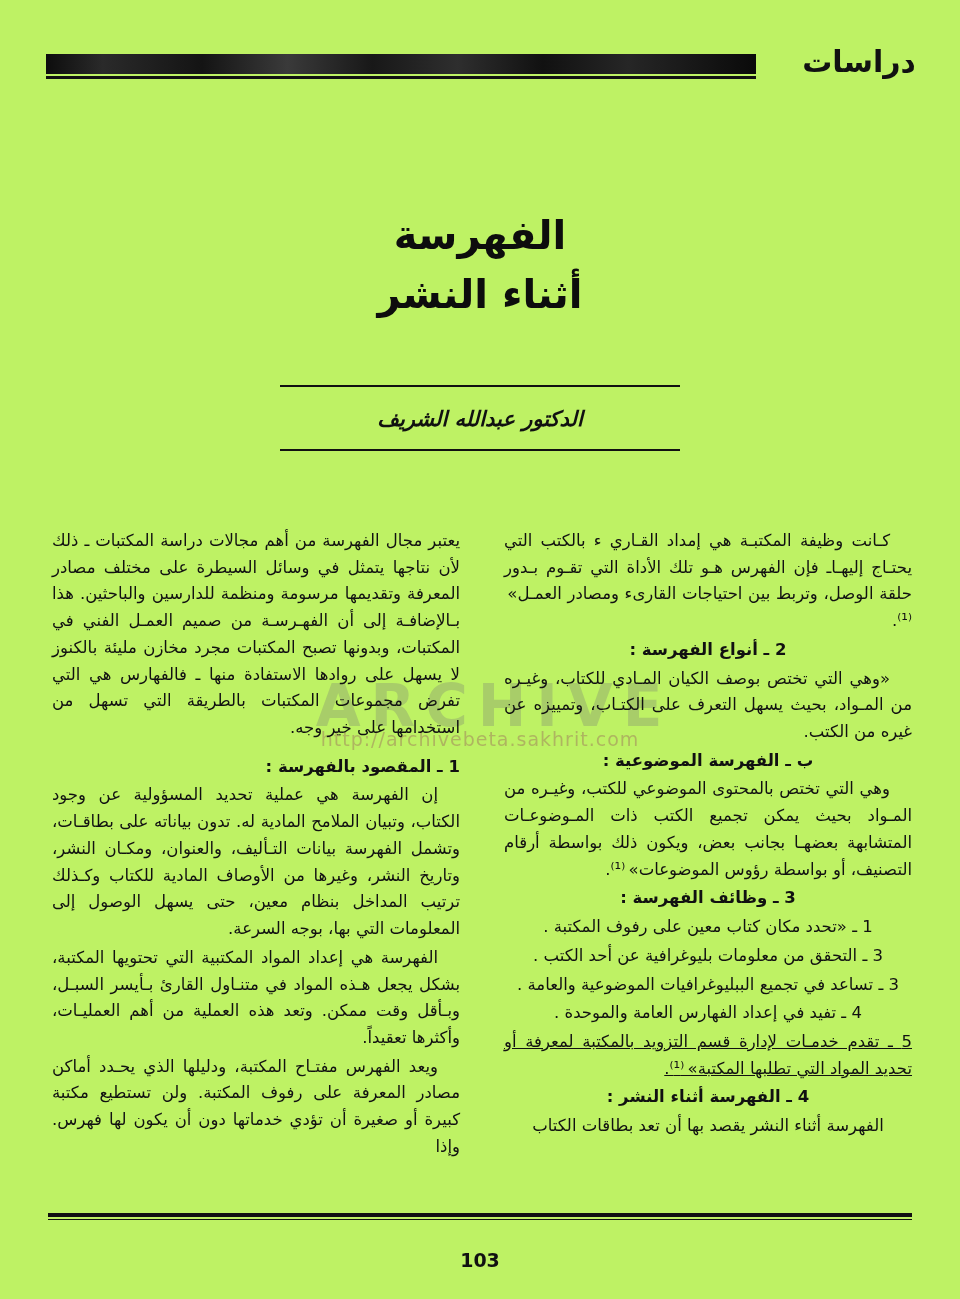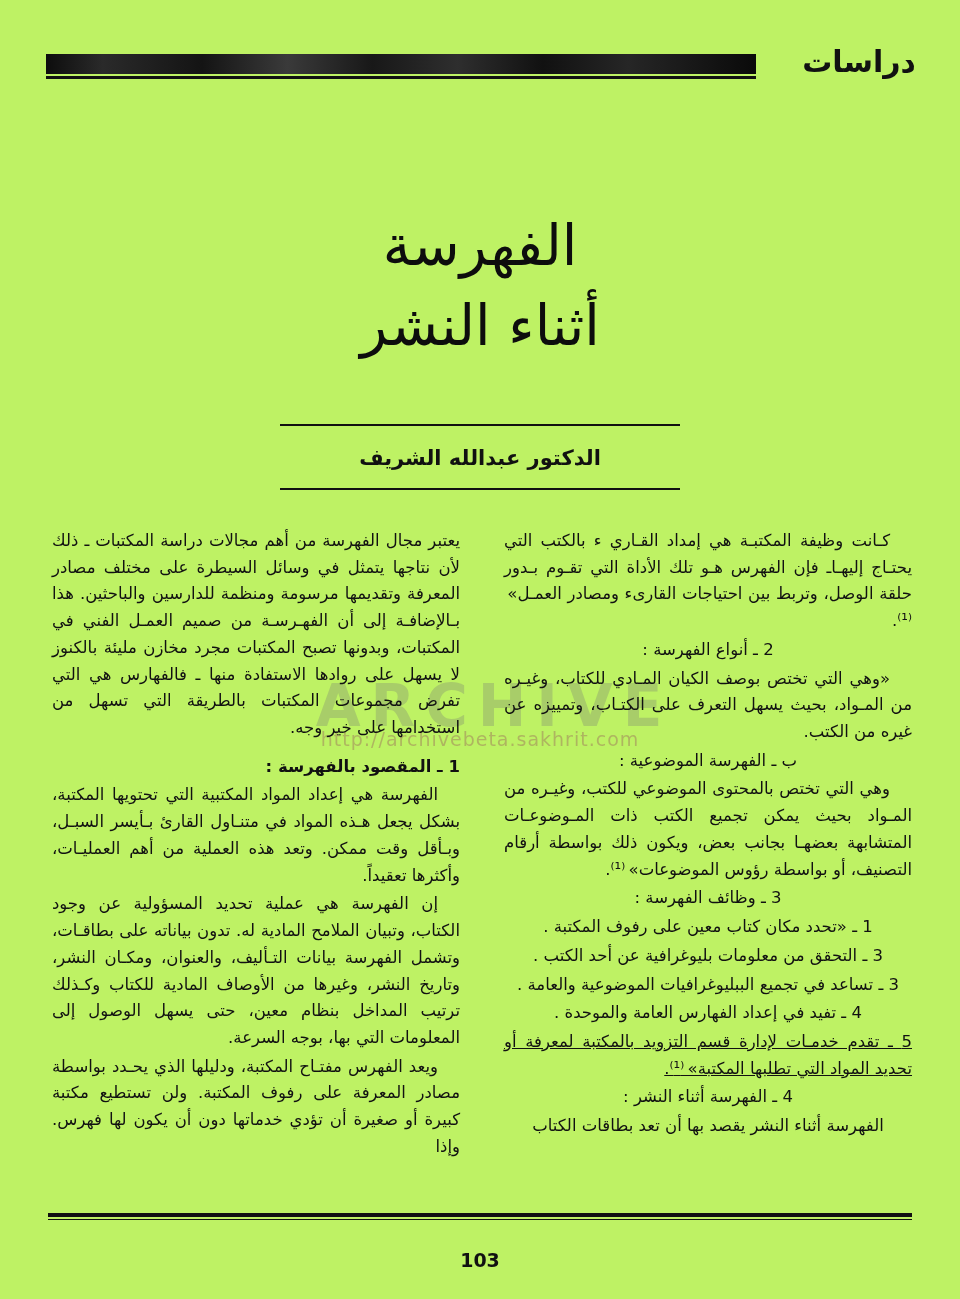--- a/index.html
+++ b/index.html
@@ -54,34 +54,35 @@
   
   .title-block {
     position: absolute;
     top: 210px;
     right: 0;
     left: 0;
     text-align: center;
   }
   .doc-title-1,
   .doc-title-2 {
-    font-size: 56px;
-    font-weight: normal;
+    font-size: 40px;
+    font-weight: bold;
     color: #0d0d0d;
     line-height: 1.28;
     letter-spacing: -1px;
   }
   .doc-title-2 { margin-top: 8px; }
 
   .author-wrap {
     position: absolute;
-    top: 424px;
-    right: 0;
-    left: 0;
-    text-align: center;
+    top: 385px;
+    right: 0;
+    left: 0;
+    text-align: center;
+    font-style: italic;
   }
   .author-rule {
     width: 400px;
     height: 2px;
     background: #111;
     margin: 0 auto;
   }
   .author-name {
     font-size: 21px;
     font-weight: bold;
@@ -113,21 +114,21 @@
   }
   .p-indent { text-indent: 22px; }
   .p-center { text-align: center; text-align-last: center; }
   .heading {
     font-weight: bold;
     text-align: right;
     text-align-last: right;
     margin-top: 6px;
   }
   .heading-center {
-    font-weight: normal;
+    font-weight: bold;
     text-align: center;
     text-align-last: center;
     margin-top: 4px;
   }
   .list-line {
     text-align: right;
     text-align-last: right;
     text-decoration: underline;
   }
   .list-line.justify {
@@ -230,23 +231,23 @@
       <p class="p-center">4 ـ تفيد في إعداد الفهارس العامة والموحدة .</p>
       <p class="list-line justify">5 ـ تقدم خدمـات لإدارة قسم التزويد بالمكتبة لمعرفة أو تحديد المواد التي تطلبها المكتبة» ⁽¹⁾.</p>
       <p class="heading-center">4 ـ الفهرسة أثناء النشر :</p>
       <p class="p-center">الفهرسة أثناء النشر يقصد بها أن تعد بطاقات الكتاب</p>
     </div>
 
     <div class="col">
       <p>يعتبر مجال الفهرسة من أهم مجالات دراسة المكتبات ـ ذلك لأن نتاجها يتمثل في وسائل السيطرة على مختلف مصادر المعرفة وتقديمها مرسومة ومنظمة للدارسين والباحثين. هذا بـالإضافـة إلى أن الفهـرسـة من صميم العمـل الفني في المكتبات، وبدونها تصبح المكتبات مجرد مخازن مليئة بالكنوز لا يسهل على روادها الاستفادة منها ـ فالفهارس هي التي تفرض مجموعات المكتبات بالطريقة التي تسهل من استخدامها على خير وجه.</p>
       <div class="spacer"></div>
       <p class="heading">1 ـ المقصود بالفهرسة :</p>
+      <p class="p-indent">إن الفهرسة هي عملية تحديد المسؤولية عن وجود الكتاب، وتبيان الملامح المادية له. تدون بياناته على بطاقـات، وتشمل الفهرسة بيانات التـأليف، والعنوان، ومكـان النشر، وتاريخ النشر، وغيرها من الأوصاف المادية للكتاب وكـذلك ترتيب المداخل بنظام معين، حتى يسهل الوصول إلى المعلومات التي بها، بوجه السرعة.</p>
       <p class="p-indent">الفهرسة هي إعداد المواد المكتبية التي تحتويها المكتبة، بشكل يجعل هـذه المواد في متنـاول القارئ بـأيسر السبـل، وبـأقل وقت ممكن. وتعد هذه العملية من أهم العمليـات، وأكثرها تعقيداً.</p>
-      <p class="p-indent">إن الفهرسة هي عملية تحديد المسؤولية عن وجود الكتاب، وتبيان الملامح المادية له. تدون بياناته على بطاقـات، وتشمل الفهرسة بيانات التـأليف، والعنوان، ومكـان النشر، وتاريخ النشر، وغيرها من الأوصاف المادية للكتاب وكـذلك ترتيب المداخل بنظام معين، حتى يسهل الوصول إلى المعلومات التي بها، بوجه السرعة.</p>
-      <p class="p-indent">ويعد الفهرس مفتـاح المكتبة، ودليلها الذي يحـدد بواسطة مصادر المعرفة على رفوف المكتبة. ولن تستطيع مكتبة كبيرة أو صغيرة أن تؤدي خدماتها دون أن يكون لها فهرس. وإذا</p>
+      <p class="p-indent">ويعد الفهرس مفتـاح المكتبة، ودليلها الذي يحـدد أماكن مصادر المعرفة على رفوف المكتبة. ولن تستطيع مكتبة كبيرة أو صغيرة أن تؤدي خدماتها دون أن يكون لها فهرس. وإذا</p>
     </div>
 
   </div>
 
   <div class="footer-rule"></div>
   <div class="page-number">103</div>
 
 </div>
 
 </body></html>

